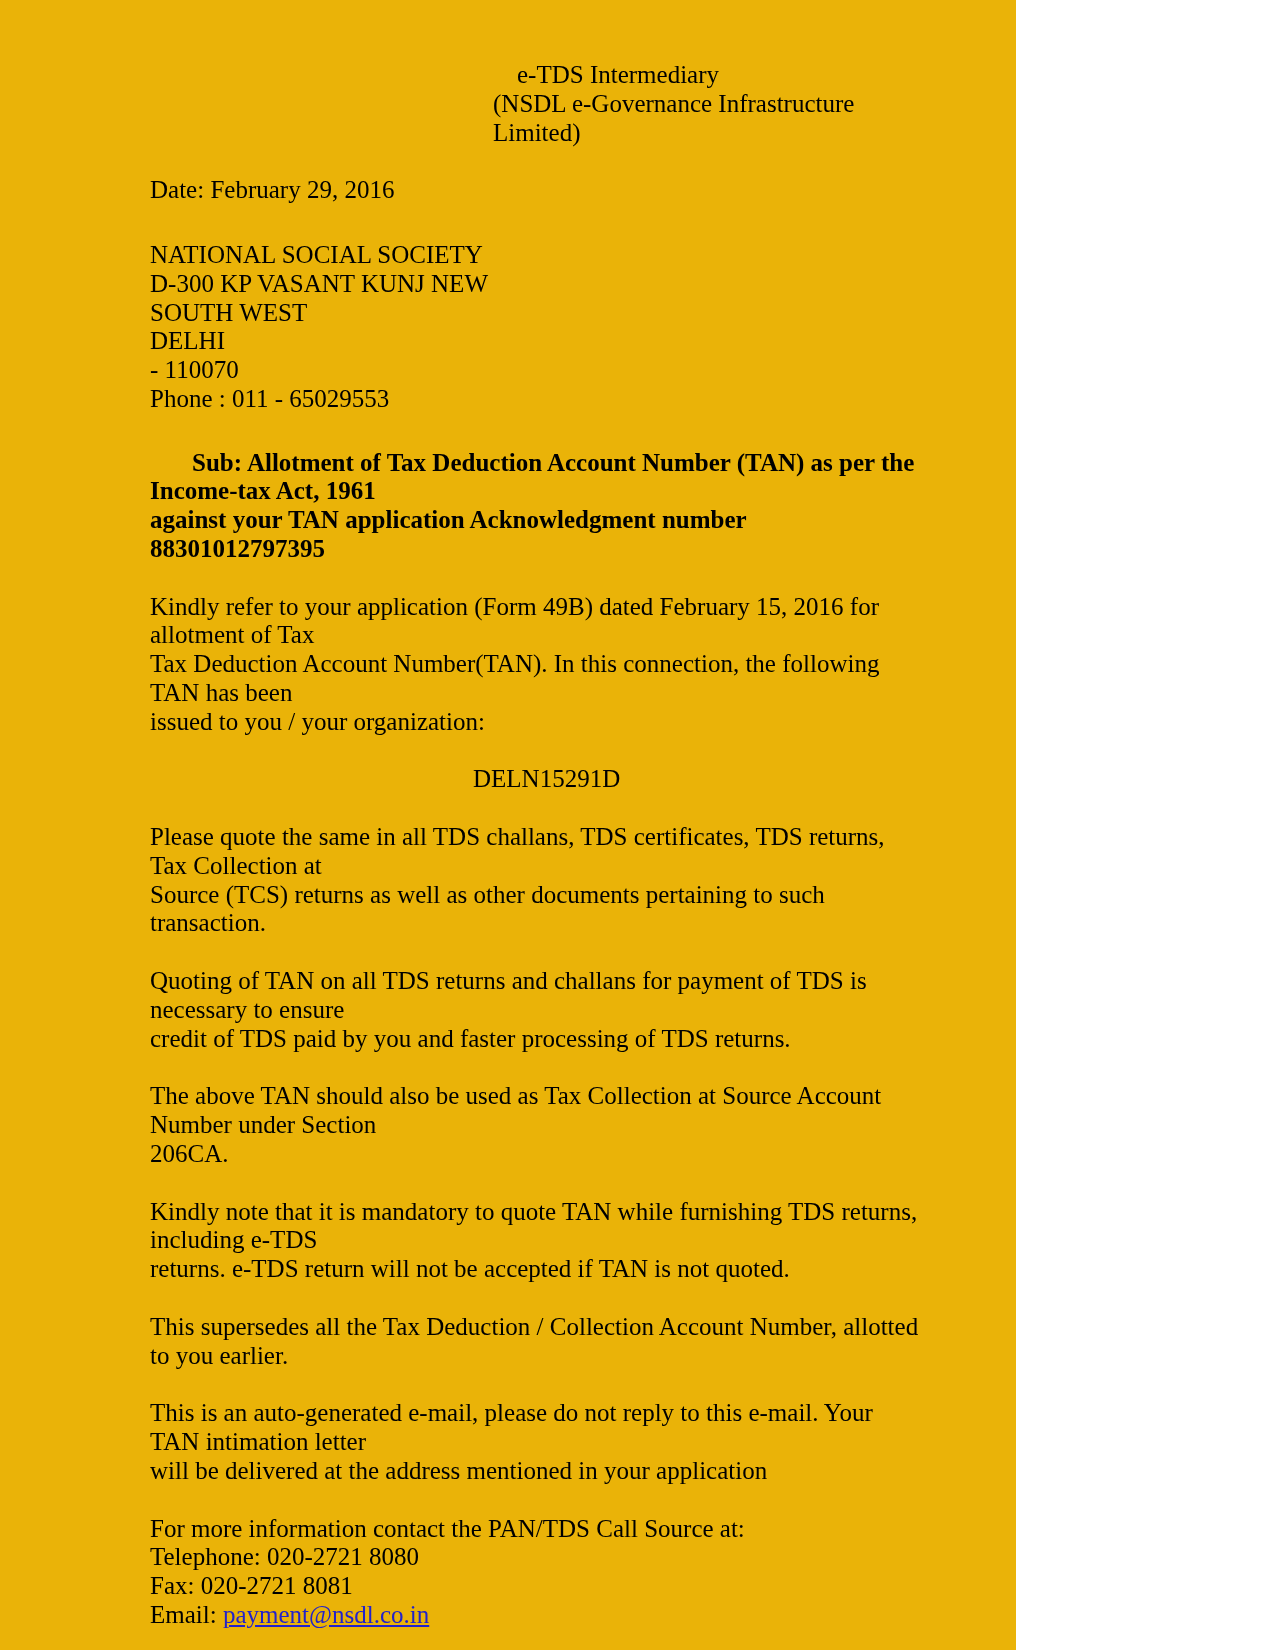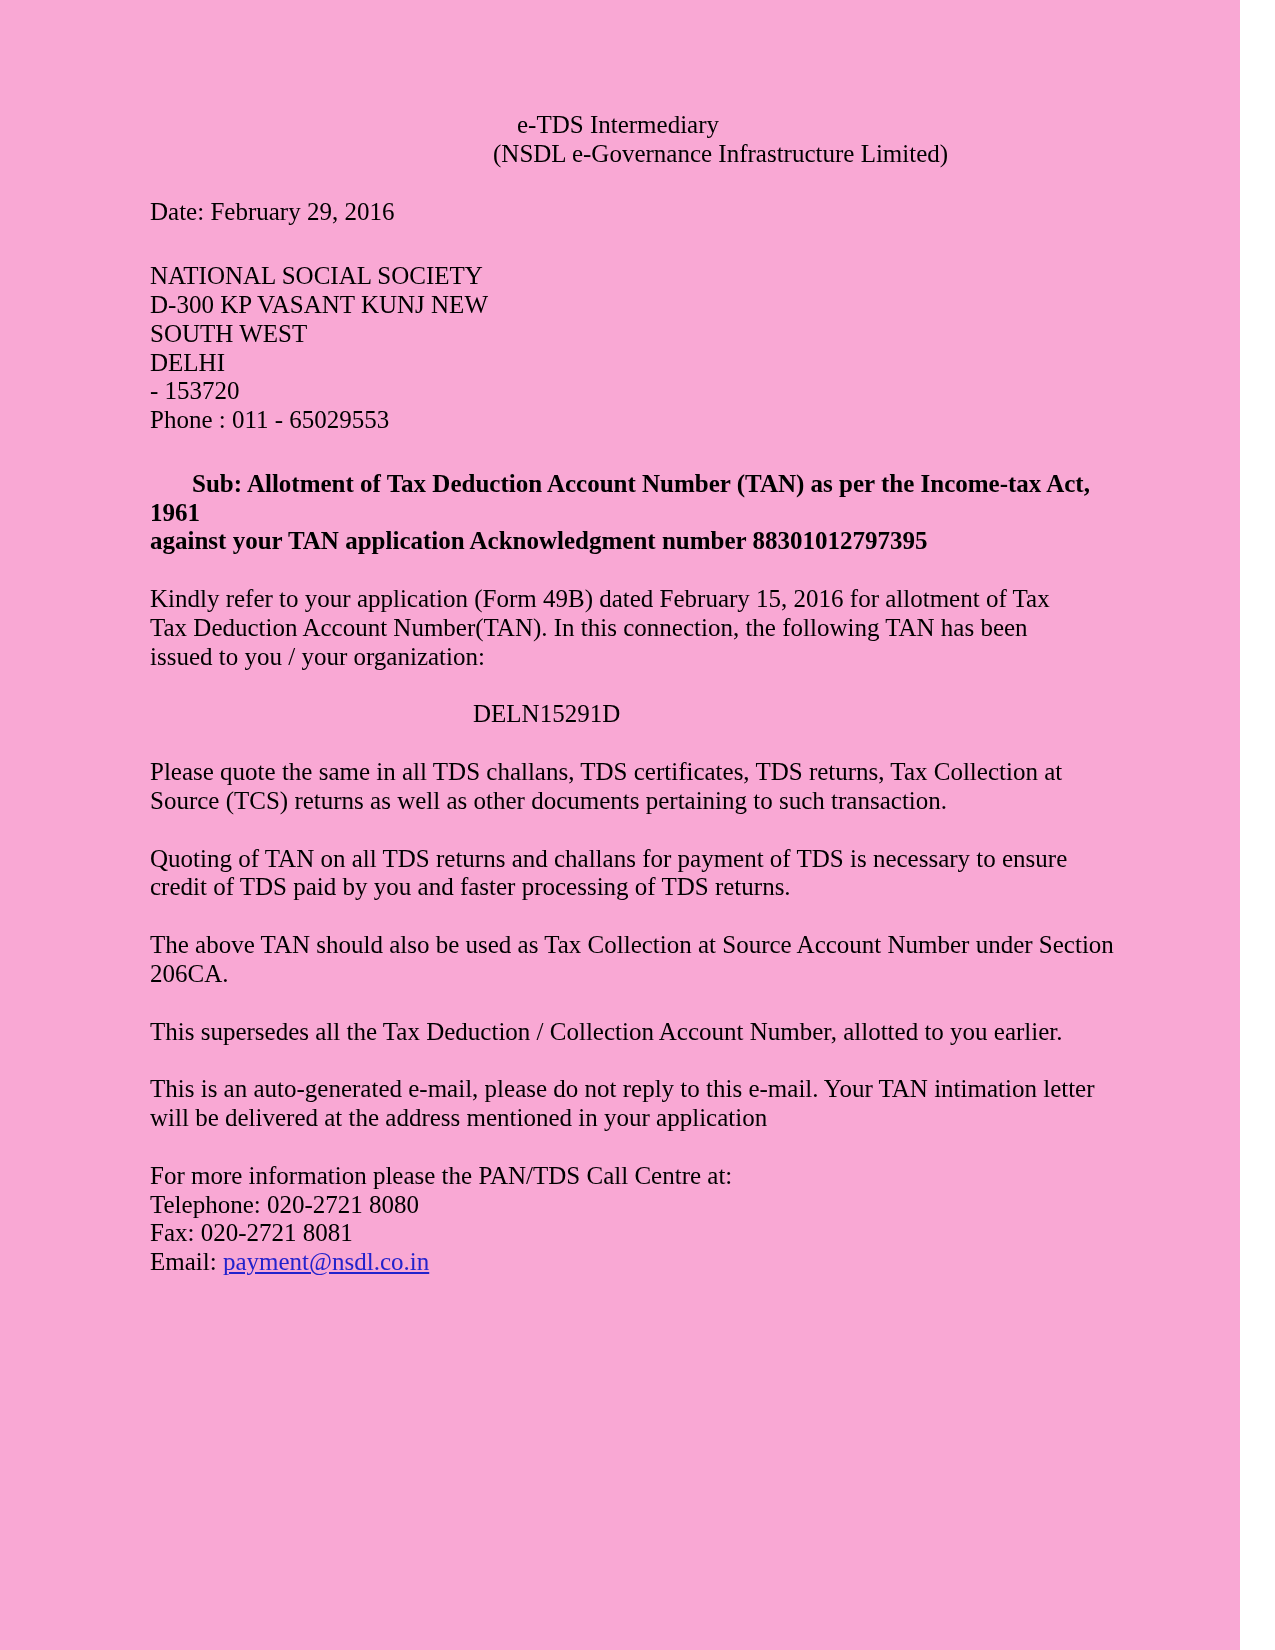--- a/index.html
+++ b/index.html
@@ -12,24 +12,24 @@
     height: 1650px;
     overflow: hidden;
     font-family: "Liberation Serif", "DejaVu Serif", serif;
     font-size: 25px;
     line-height: 28.75px;
     color: #000000;
     -webkit-font-smoothing: antialiased;
   }
   .page {
     box-sizing: border-box;
-    width: 1240px;
+    width: 1016px;
     height: 1650px;
-    padding: 111px 95px 0 150px;
-    background: #f9a8d4;
+    padding: 61px 95px 0 150px;
+    background: #eab308;
   }
   .pre {
     white-space: pre-line;
   }
   .block { margin: 0; }
   .gap-1 { margin-top: 29px; }   
   .gap-2 { margin-top: 36px; }   
   .gap-addr { margin-top: 54px; }
   .gap-sal { margin-top: 35px; font-weight: bold; }
 
@@ -56,21 +56,21 @@
     <div class="letterhead-line2">(NSDL e-Governance Infrastructure Limited)</div>
   </div>
 
   <div class="block gap-1 date-line">Date: February 29, 2016</div>
 
   <div class="block gap-2">
     <div>NATIONAL SOCIAL SOCIETY</div>
     <div>D-300 KP VASANT KUNJ NEW</div>
     <div>SOUTH WEST</div>
     <div>DELHI</div>
-    <div>- 153720</div>
+    <div>- 110070</div>
     <div>Phone : 011 - 65029553</div>
   </div>
 
 
   <div class="block gap-sal pre subject">Sub: Allotment of Tax Deduction Account Number (TAN) as per the Income-tax Act, 1961
 against your TAN application Acknowledgment number 88301012797395</div>
 
   <div class="block gap-1 pre">Kindly refer to your application (Form 49B) dated February 15, 2016 for allotment of Tax
 Tax Deduction Account Number(TAN). In this connection, the following TAN has been
 issued to you / your organization:</div>
@@ -79,26 +79,28 @@
 
   <div class="block gap-1 pre">Please quote the same in all TDS challans, TDS certificates, TDS returns, Tax Collection at
 Source (TCS) returns as well as other documents pertaining to such transaction.</div>
 
   <div class="block gap-1 pre">Quoting of TAN on all TDS returns and challans for payment of TDS is necessary to ensure
 credit of TDS paid by you and faster processing of TDS returns.</div>
 
   <div class="block gap-1 pre">The above TAN should also be used as Tax Collection at Source Account Number under Section
 206CA.</div>
 
+  <div class="block gap-1 pre">Kindly note that it is mandatory to quote TAN while furnishing TDS returns, including e-TDS
+returns. e-TDS return will not be accepted if TAN is not quoted.</div>
 
   <div class="block gap-1">This supersedes all the Tax Deduction / Collection Account Number, allotted to you earlier.</div>
 
   <div class="block gap-1 pre">This is an auto-generated e-mail, please do not reply to this e-mail. Your TAN intimation letter
 will be delivered at the address mentioned in your application</div>
 
   <div class="block gap-1">
-    <div>For more information please the PAN/TDS Call Centre at:</div>
+    <div>For more information contact the PAN/TDS Call Source at:</div>
     <div>Telephone: 020-2721 8080</div>
     <div>Fax: 020-2721 8081</div>
     <div><span>Email: </span><a href="#" class="email-link">payment@nsdl.co.in</a></div>
   </div>
 
 </div>
 
 </body></html>

